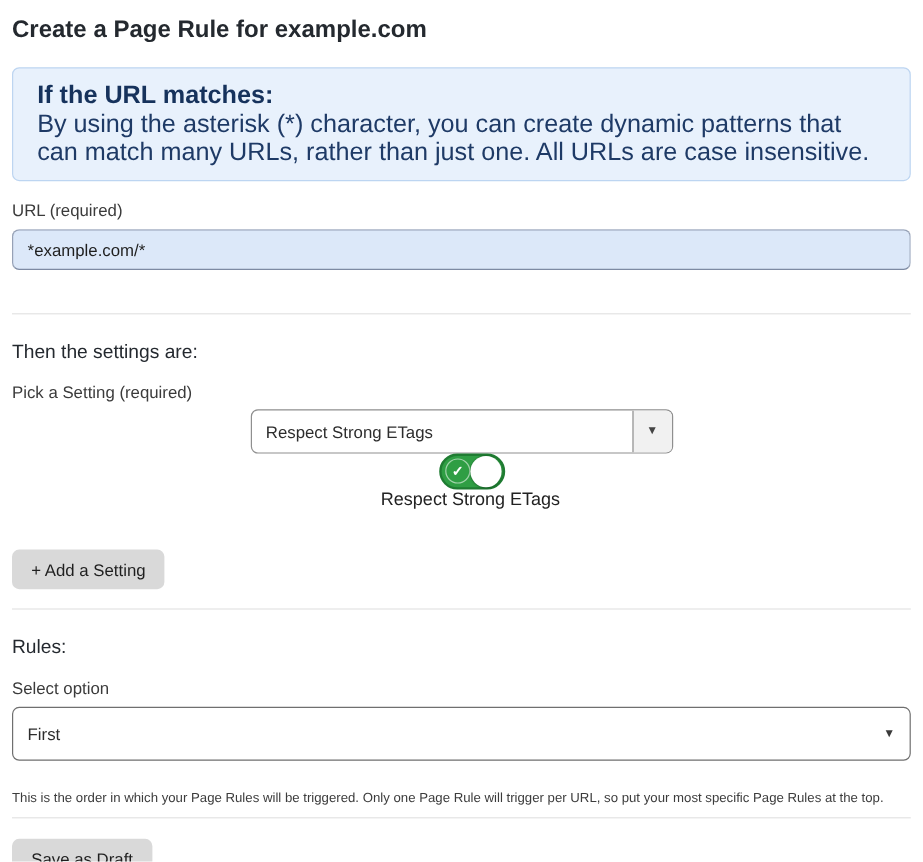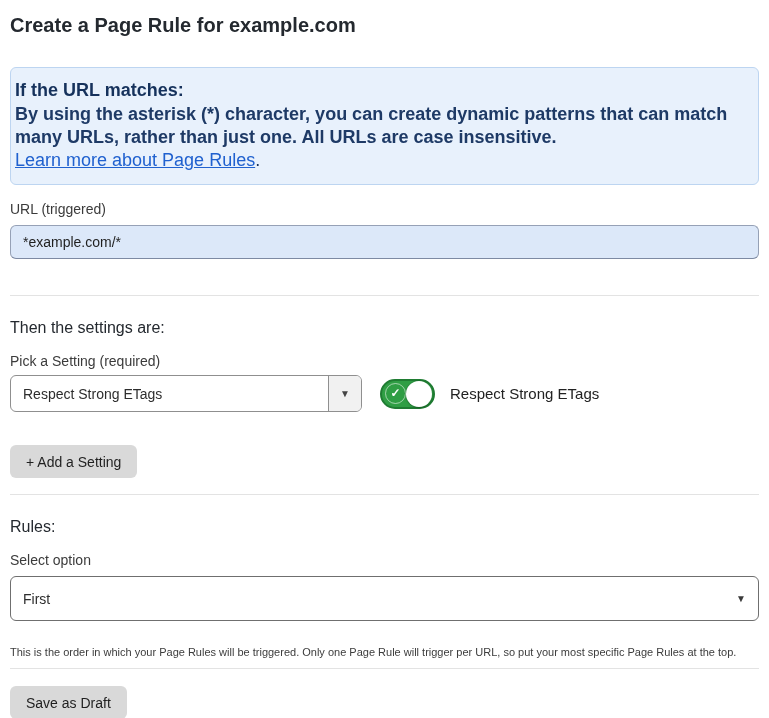--- a/index.html
+++ b/index.html
@@ -15,34 +15,34 @@
 
   .page-title {
     font-size: 20px;
     line-height: 26px;
     font-weight: 700;
     color: #24292f;
     margin: 0;
   }
 
   .info-box {
-    margin-top: 29px;
+    margin-top: 18px;
     background: #e8f1fc;
     border: 1px solid #bdd5f1;
     border-radius: 6px;
-    padding: 11px 20px 12px 4px;
+    padding: 11px 20px 12px 20px;
     color: #1e3a66;
-    font-size: 18px;
+    font-size: 21px;
     line-height: 23px;
   }
   .info-box .info-heading {
     font-weight: 700;
     color: #16325c;
   }
-  .info-box .info-body { margin: 1px 0 0 0; font-weight: bold; }
+  .info-box .info-body { margin: 1px 0 0 0; }
   .info-link {
     color: #2061cf;
     text-decoration: underline;
     cursor: pointer;
   }
   .info-link-suffix { color: #16325c; }
 
   .field-label {
     margin-top: 16px;
     font-size: 14px;
@@ -80,20 +80,21 @@
     line-height: 19px;
     font-weight: 400;
     color: #24292f;
     margin: 22px 0 0 0;
   }
 
   .setting-row {
     margin-top: 5px;
     display: flex;
     align-items: center;
+    flex-direction: column;
   }
 
   .dropdown {
     width: 352px;
     height: 37px;
     display: flex;
     border: 1px solid #8f8f8f;
     border-radius: 6px;
     background: #ffffff;
     overflow: hidden;
@@ -225,26 +226,23 @@
 </head>
 <body>
 
 
 
 <h1 class="page-title">Create a Page Rule for example.com</h1>
 
 <div class="info-box">
   <div class="info-heading">If the URL matches:</div>
   <div class="info-body">By using the asterisk (*) character, you can create dynamic patterns that can match many URLs, rather than just one. All URLs are case insensitive.</div>
-  <div>
-    <span class="info-link">Learn more about Page Rules</span><span class="info-link-suffix">.</span>
-  </div>
-</div>
-
-<div class="field-label">URL (triggered)</div>
+</div>
+
+<div class="field-label">URL (required)</div>
 <input class="url-input" type="text" value="*example.com/*" style="">
 
 <hr class="divider divider-1">
 
 <h2 class="section-heading">Then the settings are:</h2>
 
 <div class="field-label">Pick a Setting (required)</div>
 
 <div class="setting-row">
   <div class="dropdown">

